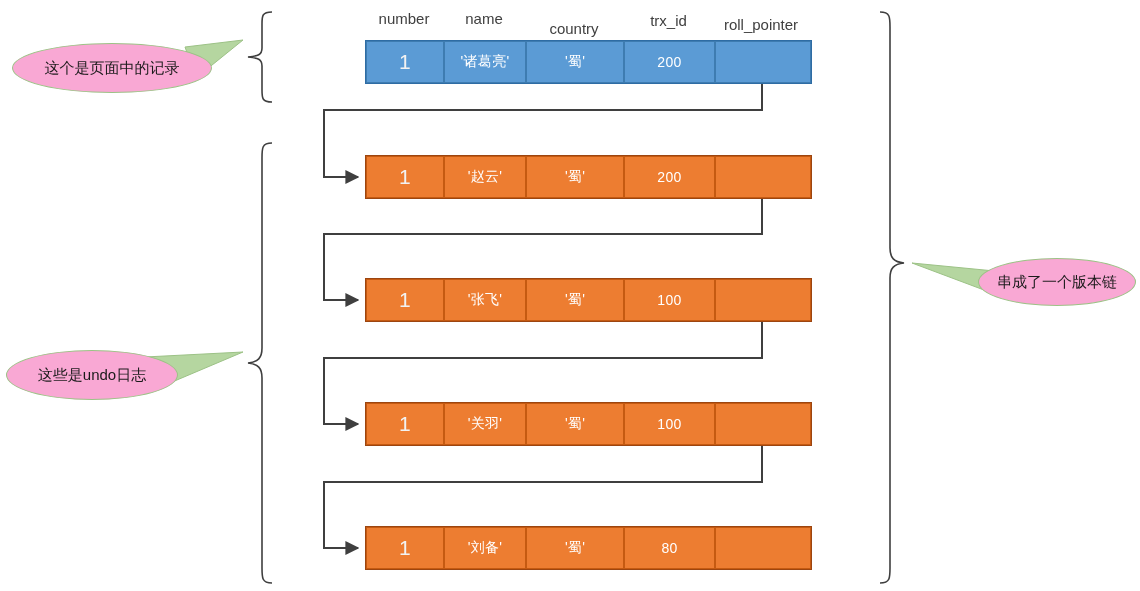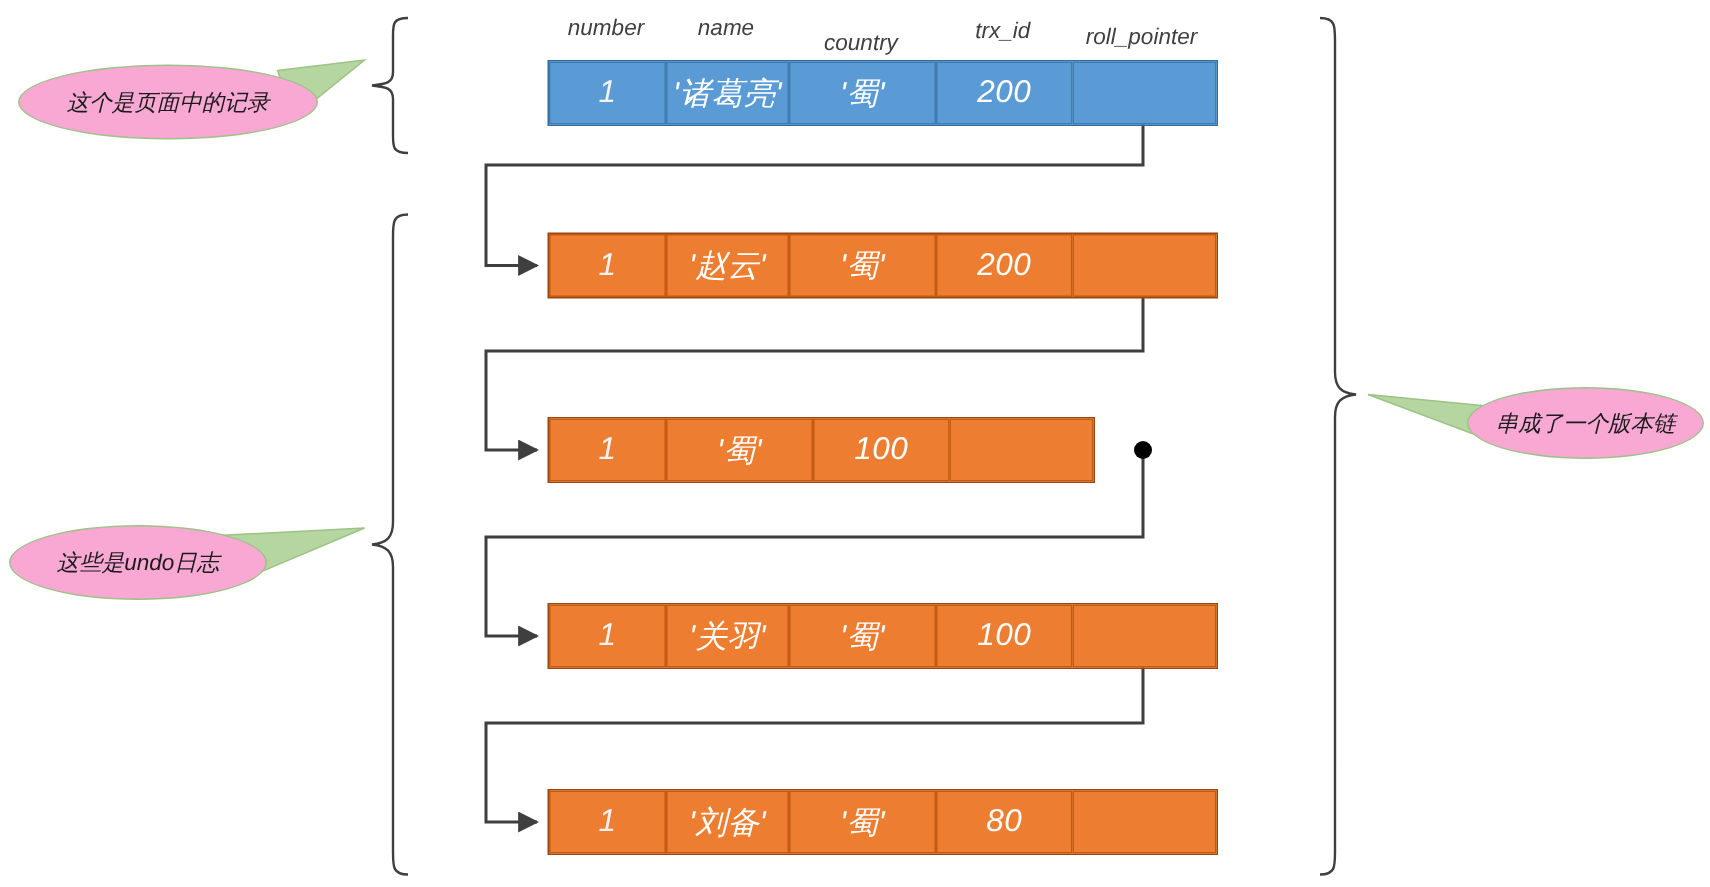--- a/index.html
+++ b/index.html
@@ -1,22 +1,22 @@
 <!DOCTYPE html>
 <html><head>
 <meta charset="utf-8">
 <style>
   html,body{margin:0;padding:0;background:#ffffff;}
   body{font-family:"Liberation Sans","DejaVu Sans",sans-serif;}
-  #stage{position:relative;width:1140px;height:591px;background:#ffffff;overflow:hidden;font-style:italic;}
+  #stage{position:relative;width:1140px;height:591px;background:#ffffff;overflow:hidden;}
   #svg-layer{position:absolute;left:0;top:0;width:1140px;height:591px;}
 
   .record-row{position:absolute;display:flex;box-sizing:border-box;height:44px;}
   .cell{box-sizing:border-box;display:flex;align-items:center;justify-content:center;
-        color:#ffffff;font-size:21px;letter-spacing:.3px;}
+        color:#ffffff;font-size:14px;letter-spacing:.3px;}
   .row-blue .cell{background:#5B9BD5;border:1px solid #3E7CB1;}
   .row-blue{border:1px solid #2E6CA4;box-shadow:0 0 0 0 transparent;}
   .row-orange .cell{background:#ED7D31;border:1px solid #C55A11;}
   .row-orange{border:1px solid #9C4510;}
   .cell.num{font-size:21px;color:#F2F2F2;font-weight:300;}
   .cell.ptr{font-size:0;}
 
   .hdr{position:absolute;font-size:15px;color:#404040;text-align:center;white-space:nowrap;}
 
   .callout{position:absolute;display:flex;align-items:center;justify-content:center;
@@ -78,20 +78,21 @@
   <div class="record-row row-orange" style="left:365px;top:155px;">
     <div class="cell num" style="width:78px;">1</div>
     <div class="cell" style="width:82px;">'赵云'</div>
     <div class="cell" style="width:98px;">'蜀'</div>
     <div class="cell" style="width:91px;">200</div>
     <div class="cell ptr" style="width:96px;"></div>
   </div>
 
   <div class="record-row row-orange" style="left:365px;top:278px;">
     <div class="cell num" style="width:78px;">1</div>
+    <div class="cell" style="width:82px;">'张飞'</div>
     <div class="cell" style="width:98px;">'蜀'</div>
     <div class="cell" style="width:91px;">100</div>
     <div class="cell ptr" style="width:96px;"></div>
   </div>
 
   <div class="record-row row-orange" style="left:365px;top:402px;">
     <div class="cell num" style="width:78px;">1</div>
     <div class="cell" style="width:82px;">'关羽'</div>
     <div class="cell" style="width:98px;">'蜀'</div>
     <div class="cell" style="width:91px;">100</div>

